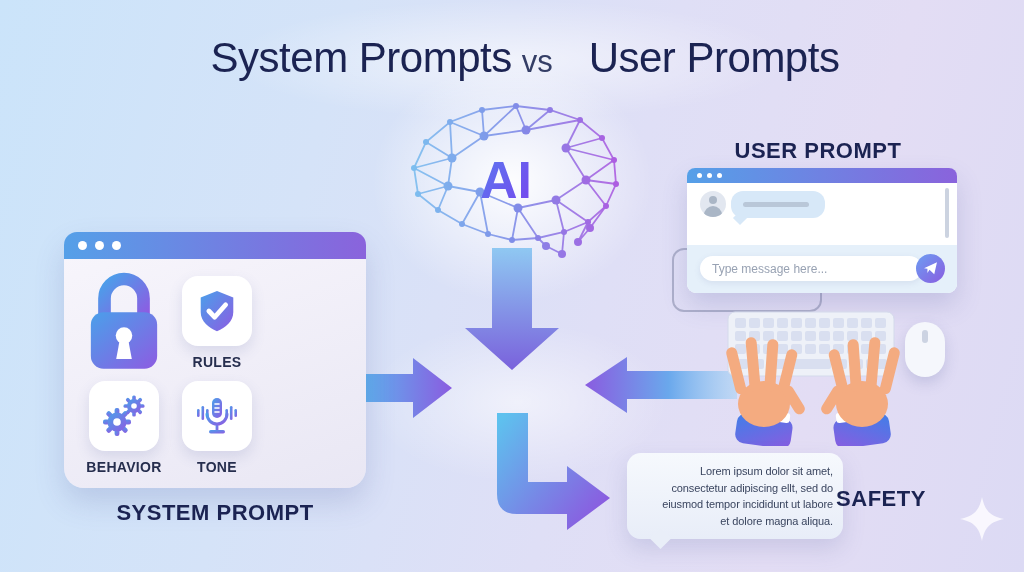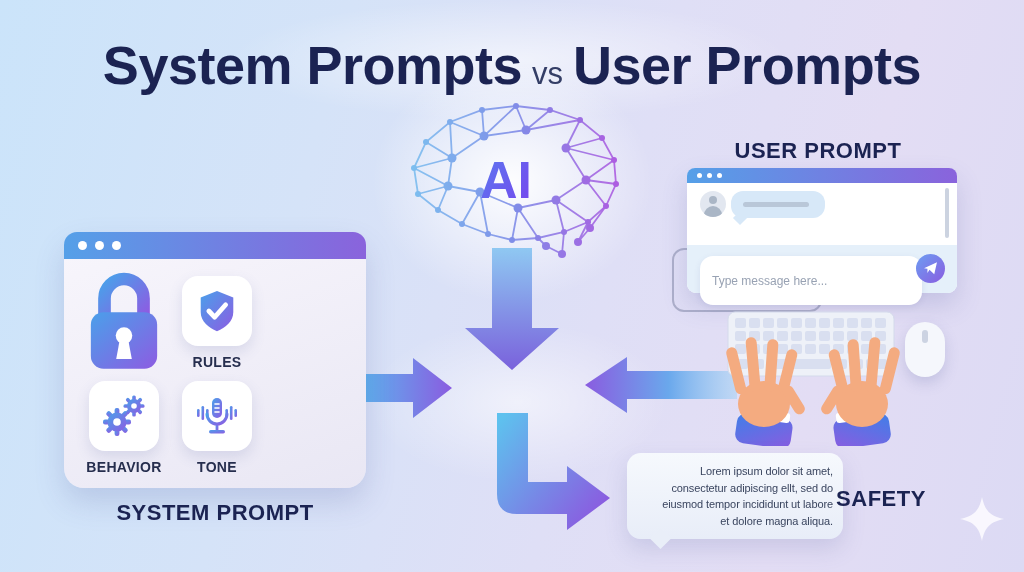--- a/index.html
+++ b/index.html
@@ -7,21 +7,21 @@
   .stage{position:relative;width:1024px;height:572px;overflow:hidden;
     background:linear-gradient(105deg,#cbe4fa 0%,#d5e3f8 30%,#dfdff6 58%,#e3ddf4 78%,#dcdaf4 100%);}
   .abs{position:absolute;}
   .glow{position:absolute;border-radius:50%;pointer-events:none;}
   .glow-title{left:230px;top:0;width:560px;height:120px;background:radial-gradient(closest-side,rgba(255,255,255,.6),rgba(255,255,255,0));}
   .glow-brain{left:372px;top:62px;width:280px;height:240px;background:radial-gradient(closest-side,rgba(255,255,255,.95),rgba(255,255,255,0));}
   .glow-center{left:368px;top:322px;width:300px;height:160px;background:radial-gradient(closest-side,rgba(255,255,255,.55),rgba(255,255,255,0));}
 
   
   .title{left:0;right:0;top:34px;text-align:center;color:#1b2352;}
-  .title .big{font-size:54px;font-weight:700;letter-spacing:-0.5px;}
+  .title .big{font-size:42px;font-weight:400;letter-spacing:-0.5px;margin-left:26px;}
   .title .vs{font-size:31px;font-weight:500;color:#343e66;margin:0 10px;}
 
   
   .caption{position:absolute;text-align:center;font-weight:700;font-size:22px;color:#1b2352;letter-spacing:.5px;}
 
   
   .sys-card{left:64px;top:232px;width:302px;height:256px;border-radius:20px;
     background:linear-gradient(160deg,#f8f6fc,#e9e7f4);box-shadow:0 14px 30px rgba(80,90,160,.20);}
   .titlebar{position:absolute;left:0;top:0;right:0;height:27px;border-radius:13px 13px 0 0;
     background:linear-gradient(90deg,#55a0e8,#8a63dc);}
@@ -41,21 +41,21 @@
   .chat .dots i{width:5px;height:5px;}
   .avatar{position:absolute;left:13px;top:23px;width:26px;height:26px;border-radius:50%;background:#e2e7f0;overflow:hidden;}
   .avatar .head{position:absolute;left:9px;top:5px;width:8px;height:8px;border-radius:50%;background:#aab6c6;}
   .avatar .body{position:absolute;left:4px;top:15px;width:18px;height:12px;border-radius:9px 9px 0 0;background:#aab6c6;}
   .msg-bubble{position:absolute;left:44px;top:23px;width:94px;height:27px;border-radius:12px;background:#d7e8f8;}
   .msg-bubble:after{content:"";position:absolute;left:4px;bottom:-5px;width:10px;height:10px;background:#d7e8f8;transform:rotate(45deg);}
   .msg-line{position:absolute;left:12px;top:11px;width:66px;height:5px;border-radius:2.5px;background:#b9c7d8;}
   .scrollbar{position:absolute;right:8px;top:20px;width:4px;height:50px;border-radius:2px;background:#ccd3e0;}
   .chat-bottom{position:absolute;left:0;right:0;bottom:0;height:48px;background:#e5f0fa;border-radius:0 0 9px 9px;}
   .chat-input{position:absolute;left:13px;top:11px;width:198px;height:25px;border-radius:13px;border:none;background:#fff;
-    padding:12px 12px;font-size:12px;color:#6b7688;font-family:"Liberation Sans",sans-serif;box-shadow:0 2px 6px rgba(90,100,160,.12);}
+    padding:0 12px;font-size:12px;color:#6b7688;font-family:"Liberation Sans",sans-serif;box-shadow:0 2px 6px rgba(90,100,160,.12);}
   .chat-input::placeholder{color:#98a2b3;}
   .send-btn{position:absolute;right:12px;top:9px;width:29px;height:29px;border-radius:50%;border:none;cursor:pointer;
     background:linear-gradient(135deg,#6d9ef2,#8a5ce0);display:flex;align-items:center;justify-content:center;}
 
   
   .kb{left:727px;top:311px;}
   .mouse{left:905px;top:322px;width:40px;height:55px;border-radius:20px;background:#f5f7fc;box-shadow:0 6px 14px rgba(90,100,160,.22);}
   .mouse:after{content:"";position:absolute;left:17px;top:8px;width:6px;height:13px;border-radius:3px;background:#ccd3e2;}
   .hand{width:84px;height:116px;}
   .hand-l{left:722px;top:330px;}

